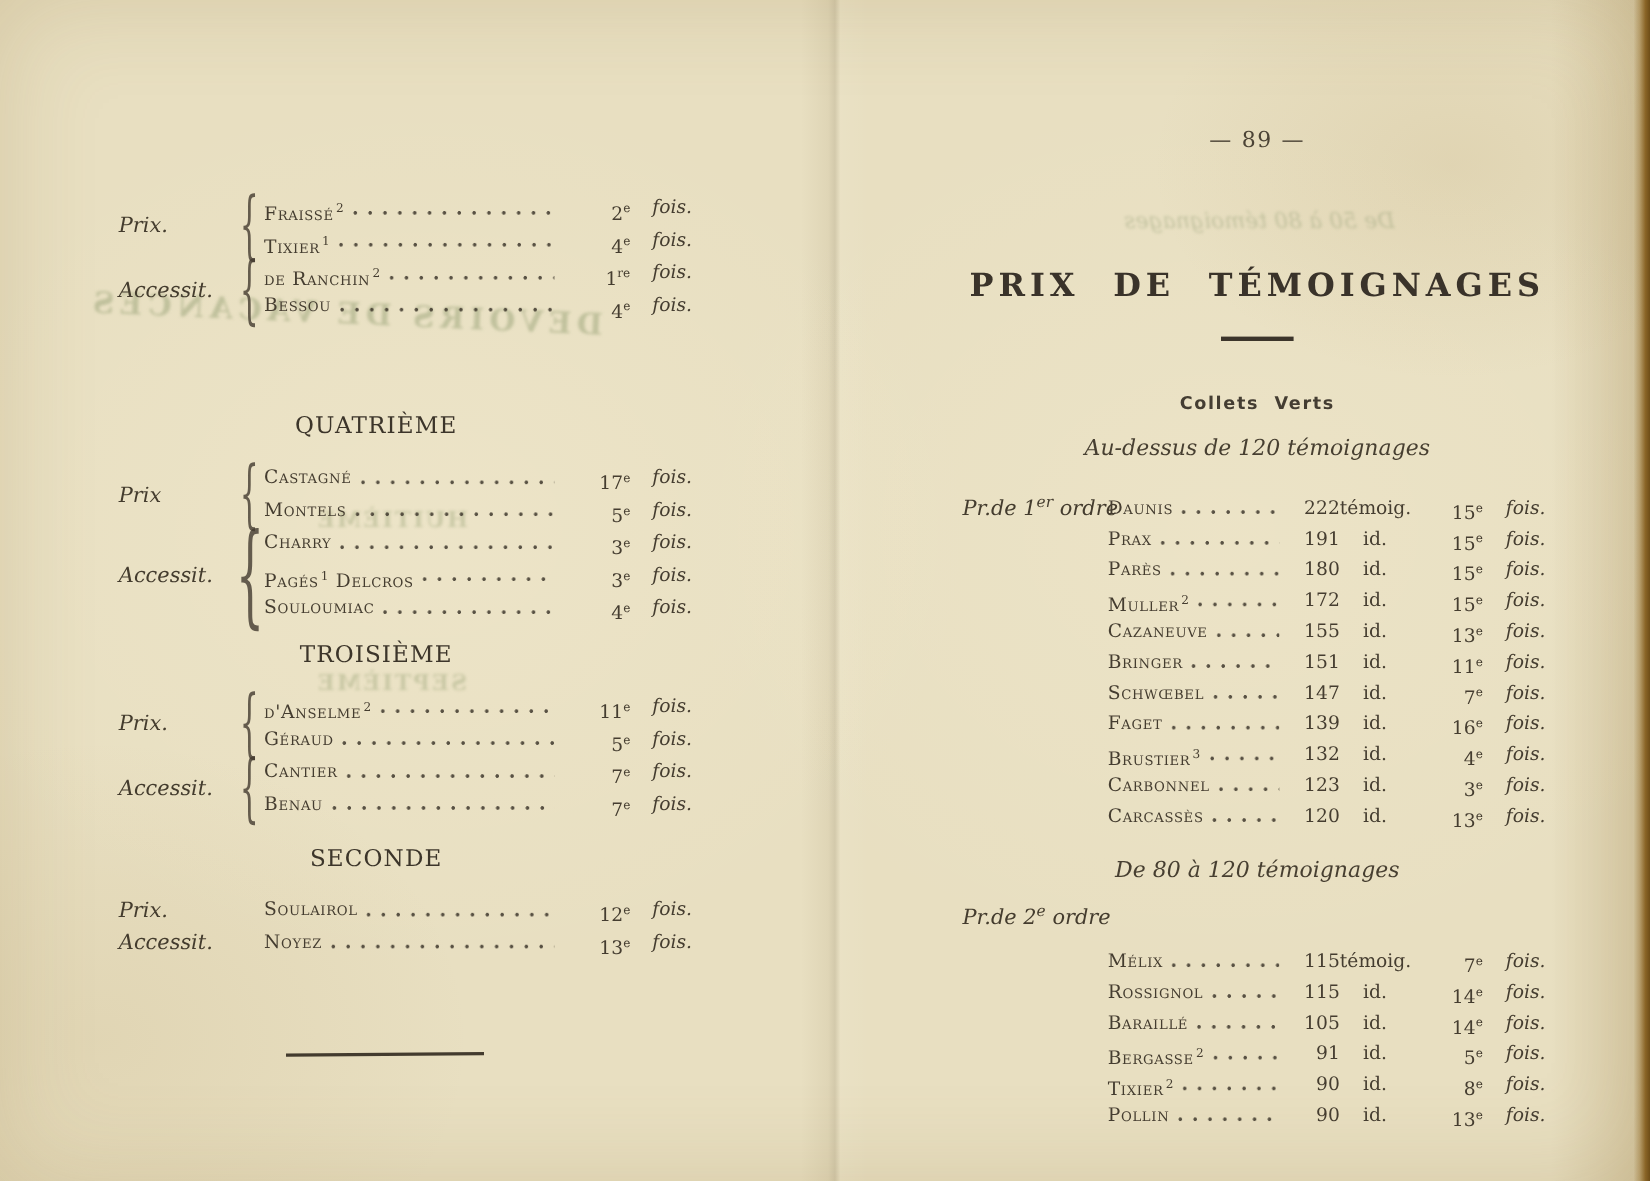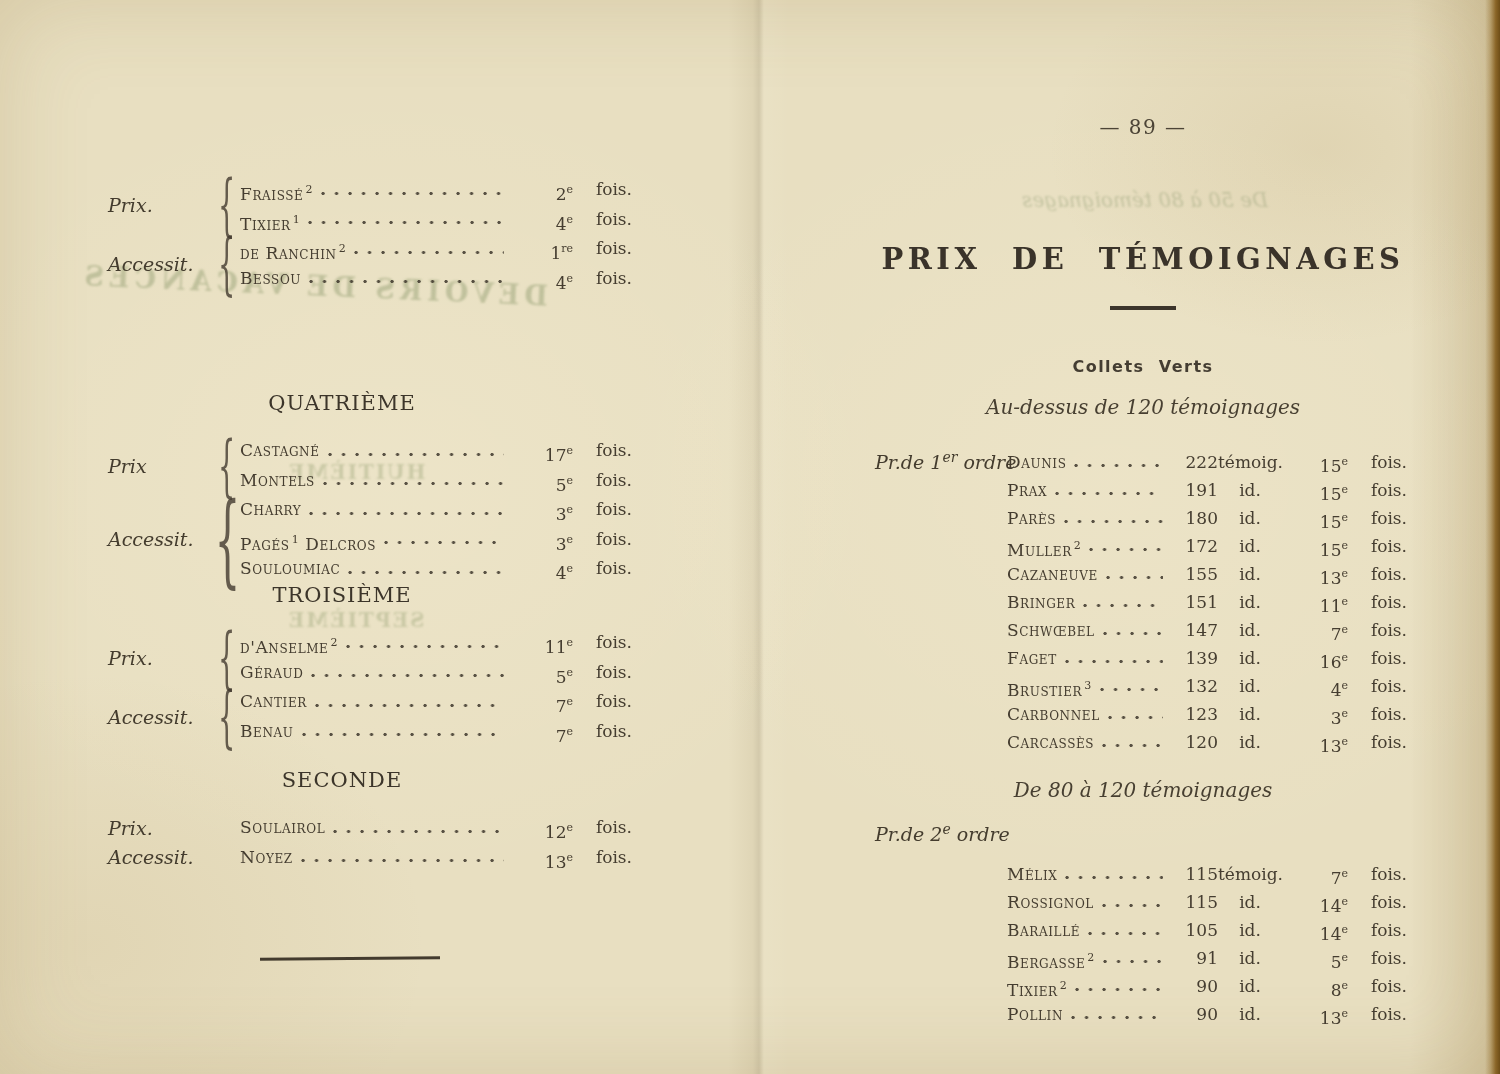--- a/index.html
+++ b/index.html
@@ -41,21 +41,21 @@
   .rp-row{height:28px;line-height:28px;}
   .name{font-variant:small-caps;letter-spacing:.6px;white-space:nowrap;}
   sup.fn{font-size:11px;margin-left:2px;}
   .leader{flex:1;min-width:18px;align-self:center;height:5px;margin:7px 9px 0 8px;
     background-image:radial-gradient(circle at 2px 2.5px, rgba(62,55,44,.85) 1.35px, transparent 1.9px);
     background-size:13.5px 5px;background-repeat:repeat-x;}
   .ord{text-align:right;white-space:nowrap;}
   .lp-row .ord{width:60px;}
   .lp-row .fois{width:42px;margin-left:17px;}
   .ord sup{font-size:11px;}
-  .fois{text-align:right;}
+  .fois{text-align:center;font-style:italic;}
 
   #lp-endrule{position:absolute;left:260px;top:957px;width:180px;height:3px;
     background:#433b2e;transform:rotate(-.4deg);}
 
   
   .rp-center{position:absolute;left:8px;width:730px;text-align:center;}
   #rp-title{top:242px;font-size:29px;font-weight:700;letter-spacing:4.5px;
     word-spacing:16px;color:#3a332a;}
   #rp-rule{position:absolute;left:340px;top:306px;width:66px;height:4px;background:#3c352b;}
   #rp-collets{top:357px;font-family:"DejaVu Sans","Liberation Sans",sans-serif;
@@ -138,21 +138,21 @@
               </div>
               <div class="row lp-row">
                 <span class="name">Bessou</span>
                 <span class="leader"></span>
                 <span class="ord"><span>4</span><sup>e</sup></span>
                 <span class="fois">fois.</span>
               </div>
             </div>
           </div>
         </div>
-        <div class="lp-section" style="top: 372px; margin-top: 16px;">
+        <div class="lp-section" style="top: 372px;">
           <div class="lp-title">QUATRIÈME</div>
           <div class="lp-group">
             <div class="lp-label">Prix</div>
             <div class="lp-brace">
               <span style="font-size: 67.85px; line-height: 59px;">{</span>
             </div>
             <div class="lp-rows">
               <div class="row lp-row">
                 <span class="name">Castagné</span>
                 <span class="leader"></span>

